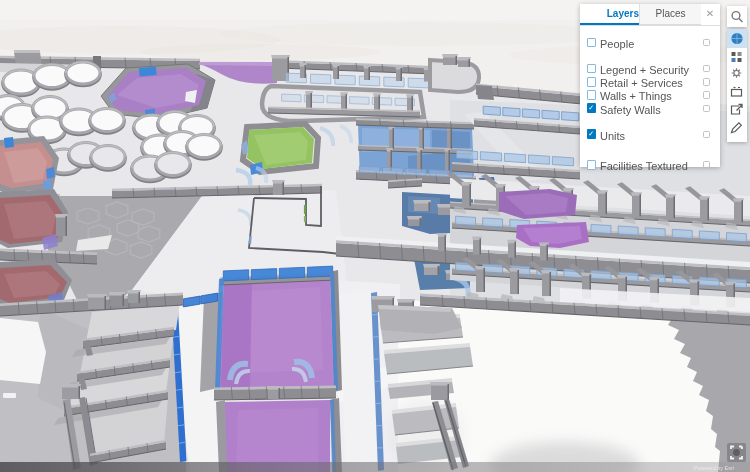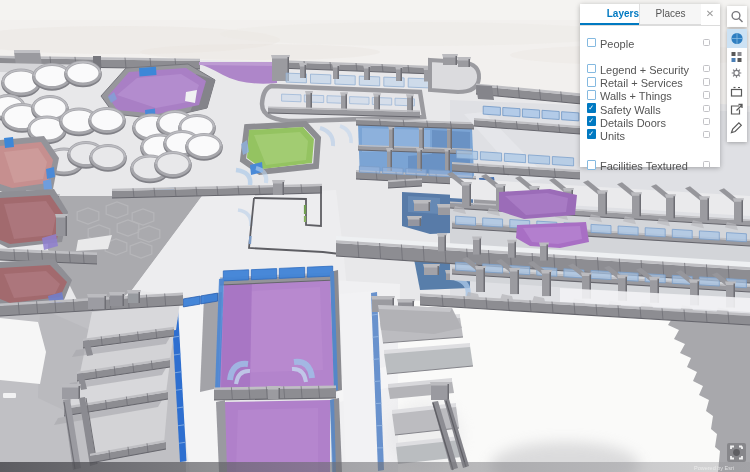--- a/index.html
+++ b/index.html
@@ -868,25 +868,20 @@
 <div class="row" style="top:84.3px">
 <div class="cb"></div>
 <div class="lbl">Walls + Things</div>
 <div class="opt"></div>
       </div>
 <div class="row" style="top:97.5px">
 <div class="cbc" style="left:6.5px;top:1.5px;width:9.5px;height:9.5px;font-size:7px;line-height:9.5px">✓</div>
 <div class="lbl">Safety Walls</div>
 <div class="opt"></div>
       </div>
-<div class="row" style="top:110.7px">
-<div class="cbc" style="left:6.5px;top:1.5px;width:9.5px;height:9.5px;font-size:7px;line-height:9.5px">✓</div>
-<div class="lbl">Details Doors</div>
-<div class="opt"></div>
-      </div>
 <div class="row" style="top:123.9px">
 <div class="cbc" style="left:6.5px;top:1.5px;width:9.5px;height:9.5px;font-size:7px;line-height:9.5px">✓</div>
 <div class="lbl">Units</div>
 <div class="opt"></div>
       </div>
 <div class="row" style="top:154px">
 <div class="cb"></div>
 <div class="lbl">Facilities Textured</div>
 <div class="opt"></div>
       </div>

